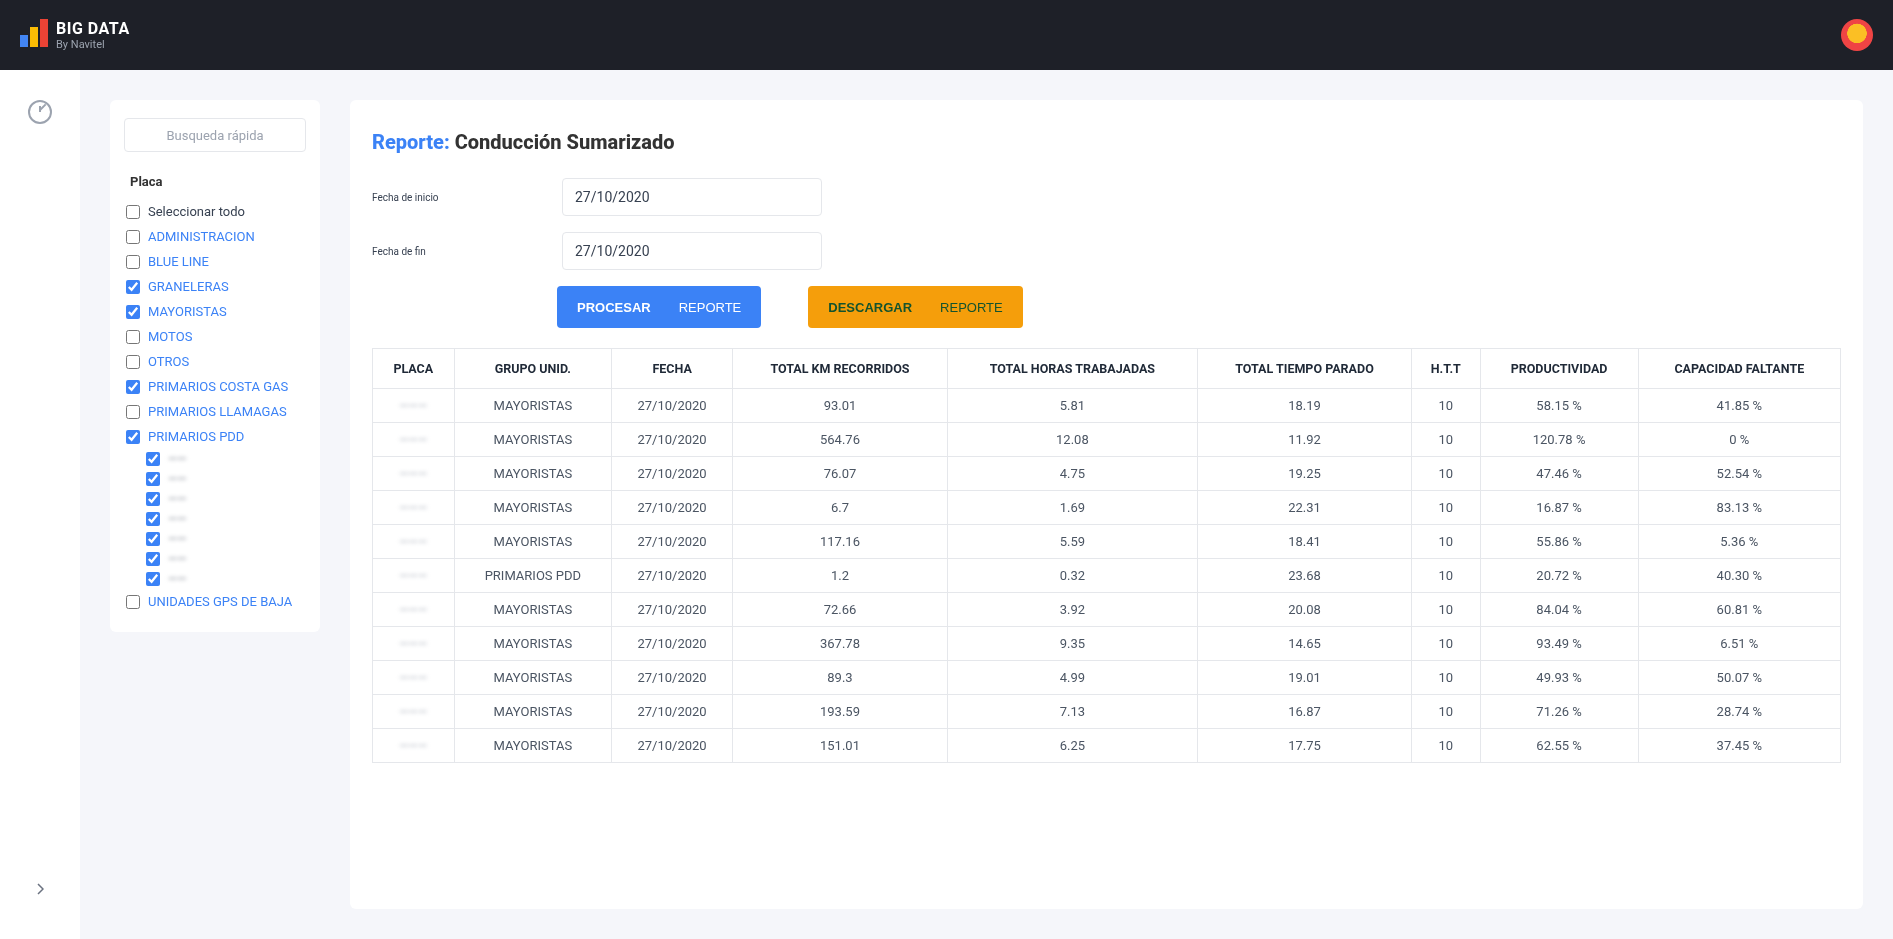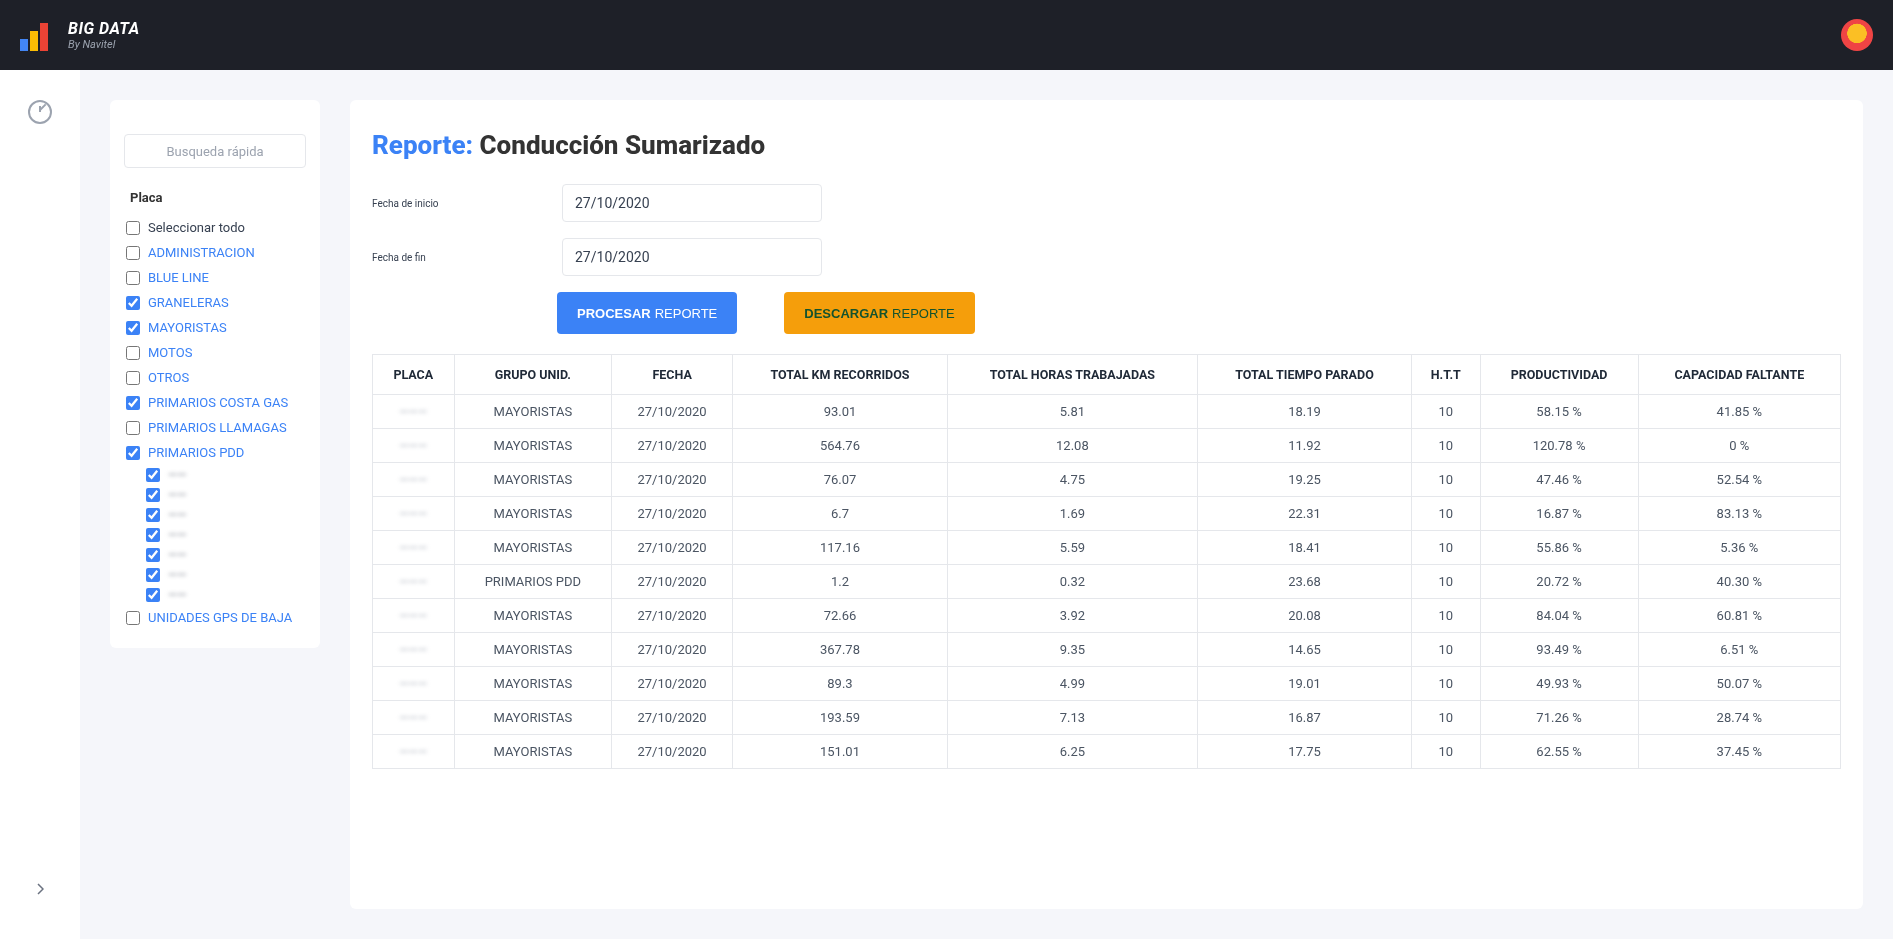--- a/index.html
+++ b/index.html
@@ -1,60 +1,60 @@
 <!DOCTYPE html>
 <html><head>
 <meta charset="utf-8">
 <style>
 * { margin: 0; padding: 0; box-sizing: border-box; }
 body { font-family: -apple-system, BlinkMacSystemFont, "Segoe UI", Roboto, Helvetica, Arial, sans-serif; background: #f5f6fa; color: #333; font-size: 14px; }
 
 
 .header { background: #1e2028; color: #fff; height: 70px; display: flex; align-items: center; justify-content: space-between; padding: 0 20px; }
-.header-left { display: flex; align-items: flex-end; gap: 20px; font-style: italic; }
+.header-left { display: flex; align-items: flex-start; gap: 8px; }
 .logo-icon { width: 28px; height: 28px; position: relative; }
 .logo-bar1 { position: absolute; left: 0; bottom: 0; width: 8px; height: 12px; background: #4285f4; }
 .logo-bar2 { position: absolute; left: 10px; bottom: 0; width: 8px; height: 20px; background: #fbbc04; }
 .logo-bar3 { position: absolute; left: 20px; bottom: 0; width: 8px; height: 28px; background: #ea4335; }
 .brand-text .title { font-weight: 700; font-size: 16px; letter-spacing: 0.5px; }
 .brand-text .subtitle { font-size: 11px; color: #9ca3af; }
 .avatar { width: 32px; height: 32px; border-radius: 50%; background: radial-gradient(circle at 50% 45%, #fbbf24 0%, #fbbf24 40%, #ef4444 42%); position: relative; }
 
 
 .layout { display: flex; }
 .leftnav { width: 80px; background: #fff; min-height: calc(100vh - 70px); display: flex; flex-direction: column; align-items: center; padding: 30px 0; position: relative; }
 .nav-icon { width: 24px; height: 24px; border: 2px solid #9ca3af; border-radius: 50%; position: relative; margin-bottom: 20px; }
 .nav-icon::after { content: ""; position: absolute; width: 8px; height: 2px; background: #9ca3af; top: 7px; left: 50%; transform-origin: left center; transform: rotate(-45deg); }
 .nav-icon::before { content: ""; position: absolute; width: 2px; height: 6px; background: #9ca3af; top: 4px; left: 50%; margin-left: -1px; }
 .collapse-btn { position: absolute; bottom: 30px; width: 40px; height: 40px; display: flex; align-items: center; justify-content: center; color: #6b7280; cursor: pointer; }
 
 .content-wrap { flex: 1; display: flex; gap: 30px; padding: 30px; }
 
 
 .filter-card { width: 210px; background: #fff; border-radius: 6px; padding: 18px 0; align-self: flex-start; }
-.search-box { margin: 16px 14px 16px; border: 1px solid #e5e7eb; border-radius: 4px; height: 34px; display: flex; align-items: center; justify-content: center; color: #9ca3af; font-size: 13px; cursor: text; }
+.search-box { margin: 0 14px 16px; border: 1px solid #e5e7eb; border-radius: 4px; height: 34px; display: flex; align-items: center; justify-content: center; color: #9ca3af; font-size: 13px; cursor: text; }
 .filter-title { font-weight: 700; font-size: 13px; padding: 6px 20px 10px; }
 .filter-list { list-style: none; }
 .filter-item { display: flex; align-items: center; gap: 8px; padding: 5px 16px; font-size: 13px; }
 .filter-item input[type="checkbox"] { width: 14px; height: 14px; accent-color: #3b82f6; cursor: pointer; }
 .filter-item .lbl-link { color: #3b82f6; cursor: pointer; }
 .filter-item .lbl-plain { color: #374151; }
 .sub-list { padding-left: 20px; }
 .sub-list .filter-item { padding: 3px 16px; }
 .sub-list .sub-lbl { color: #6b7280; font-size: 12px; filter: blur(2px); user-select: none; }
 
 
 .main-card { flex: 1; background: #fff; border-radius: 6px; padding: 30px 22px; }
-.report-title { font-size: 26px; font-weight: 800; margin-bottom: 24px; }
+.report-title { font-size: 20px; font-weight: 800; margin-bottom: 24px; }
 .report-title .prefix { color: #3b82f6; }
 .form-row { display: flex; align-items: center; margin-bottom: 16px; }
 .form-label { width: 190px; font-size: 10px; color: #374151; }
 .form-input { width: 260px; height: 38px; border: 1px solid #e5e7eb; border-radius: 4px; padding: 0 12px; font-size: 14px; color: #374151; font-family: inherit; }
 .btn-row { display: flex; gap: 14px; margin: 8px 0 20px 185px; }
-.btn { height: 42px; padding: 0 20px; border: none; border-radius: 4px; font-size: 13px; cursor: pointer; display: inline-flex; align-items: center; }
+.btn { height: 42px; padding: 0 20px; border: none; border-radius: 4px; font-size: 13px; cursor: pointer; display: inline-flex; align-items: center; gap: 24px; }
 .btn-primary { background: #3b82f6; color: #fff; }
 .btn-warning { background: #f59e0b; color: #14532d; margin-left: 33px; }
 .btn .bold { font-weight: 700; margin-right: 4px; }
 
 
 .tbl { width: 100%; border-collapse: collapse; font-size: 13px; }
 .tbl th { text-align: center; font-weight: 700; padding: 12px 10px; border: 1px solid #e5e7eb; background: #fff; color: #1f2937; font-size: 12.5px; }
 .tbl td { text-align: center; padding: 9px 10px; border: 1px solid #e5e7eb; color: #4b5563; }
 .tbl td.placa { color: #9ca3af; filter: blur(2px); user-select: none; font-size: 12px; }
 </style>

